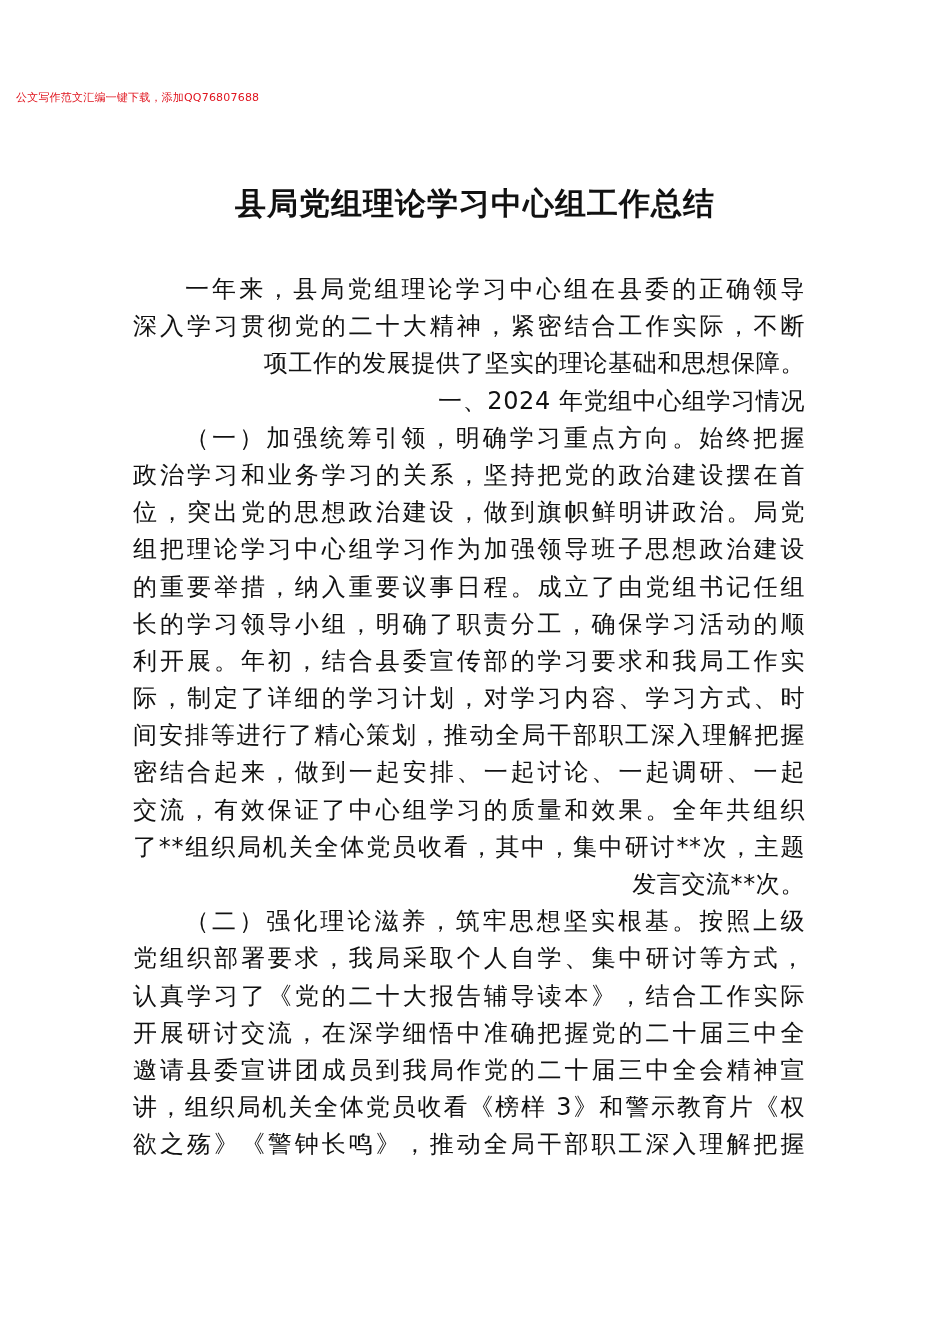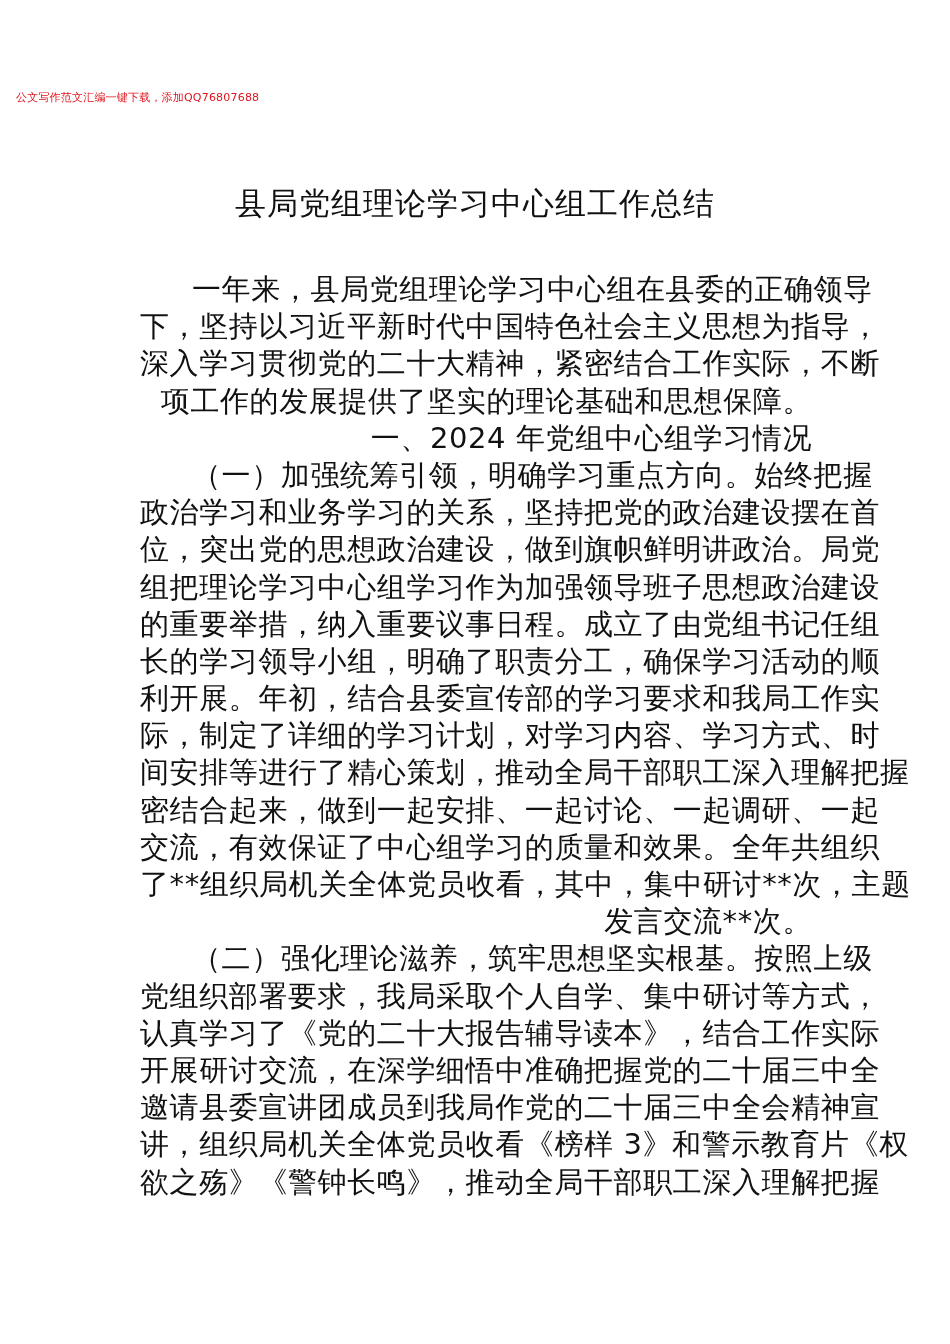--- a/index.html
+++ b/index.html
@@ -4,43 +4,42 @@
   <style>
     html, body { margin: 0; padding: 0; background: #ffffff; }
     body { width: 950px; height: 1344px; position: relative; overflow: hidden; font-family: "DejaVu Sans", "Liberation Sans", sans-serif; }
     .page { position: absolute; left: 0; top: 0; width: 950px; height: 1344px; background: #ffffff; }
     .watermark {
       position: absolute; left: 0; top: 86px; width: 950px; text-align: left;
       color: #e0141e; font-size: 11px; line-height: 24px; letter-spacing: 0.2px; margin-left: 16px;
     }
     .doc-title {
       position: absolute; left: 0; top: 181px; width: 950px; text-align: center;
-      color: #111111; font-size: 31px; line-height: 44px; letter-spacing: 1px;
+      color: #111111; font-size: 31px; line-height: 44px; letter-spacing: 1px; font-weight: bold;
     }
     .body {
-      position: absolute; left: 140px; top: 271px; width: 672px;
-      color: #111111; font-size: 29px; line-height: 37.2px;
+      position: absolute; left: 133px; top: 271px; width: 672px;
+      color: #111111; font-size: 24px; line-height: 37.2px;
     }
     .line { display: block; white-space: nowrap; height: 37.2px; letter-spacing: 0.6px; text-align: right; }
     .indent { padding-left: 52px; }
     .justify { text-align: justify; text-align-last: justify; }
   </style>
 </head>
 <body>
 
 <div class="page">
   <div class="watermark">公文写作范文汇编一键下载，添加QQ76807688</div>
 
   <div class="doc-title">县局党组理论学习中心组工作总结</div>
 
   <div class="body">
 
     <div>
       <span class="line justify indent">一年来，县局党组理论学习中心组在县委的正确领导</span>
-      <span class="line justify">下，坚持以习近平新时代中国特色社会主义思想为指导，</span>
       <span class="line justify">深入学习贯彻党的二十大精神，紧密结合工作实际，不断</span>
       <span class="line">项工作的发展提供了坚实的理论基础和思想保障。</span>
     </div>
 
     <div>
       <span class="line indent">一、2024 年党组中心组学习情况</span>
     </div>
 
     <div>
       <span class="line justify indent">（一）加强统筹引领，明确学习重点方向。始终把握</span>

